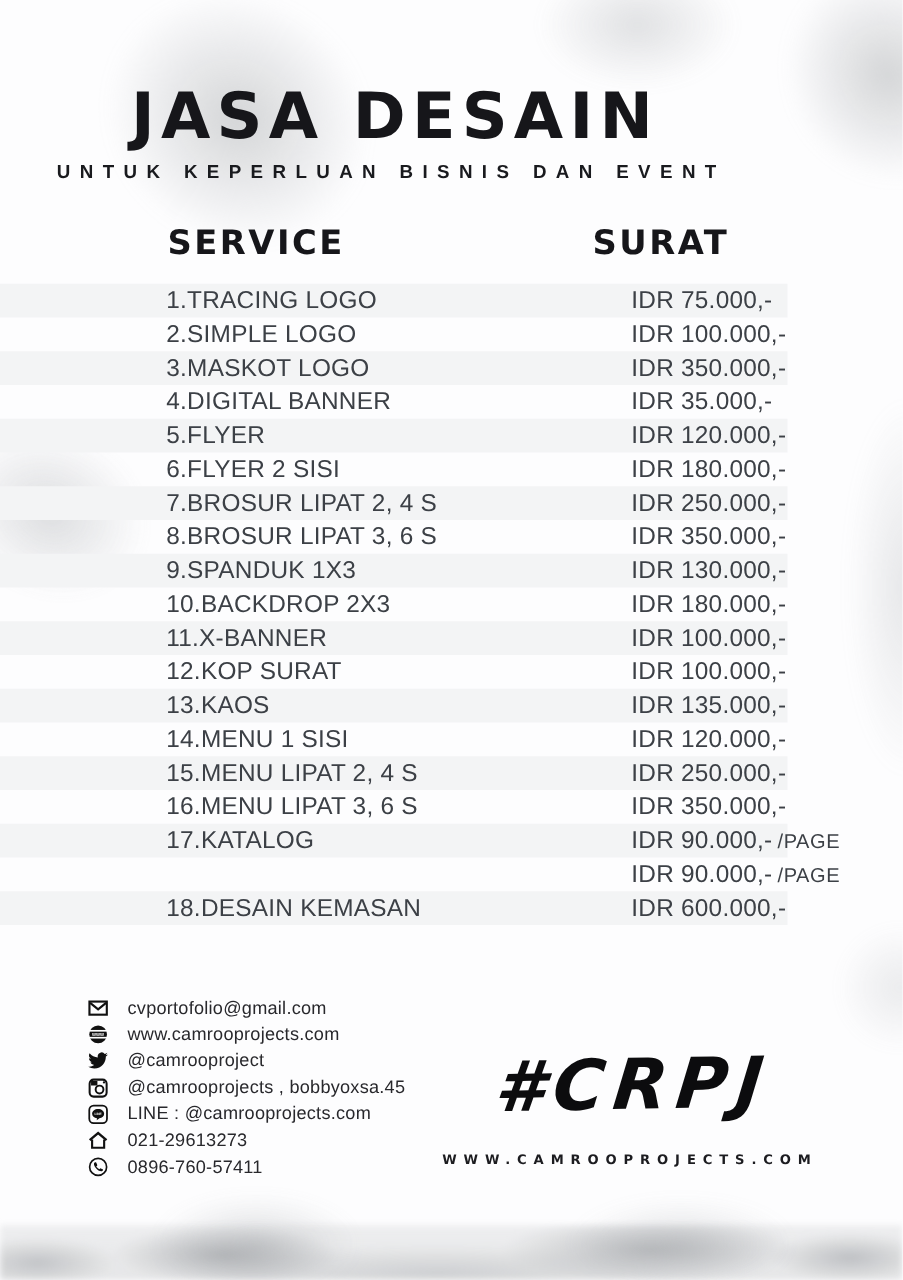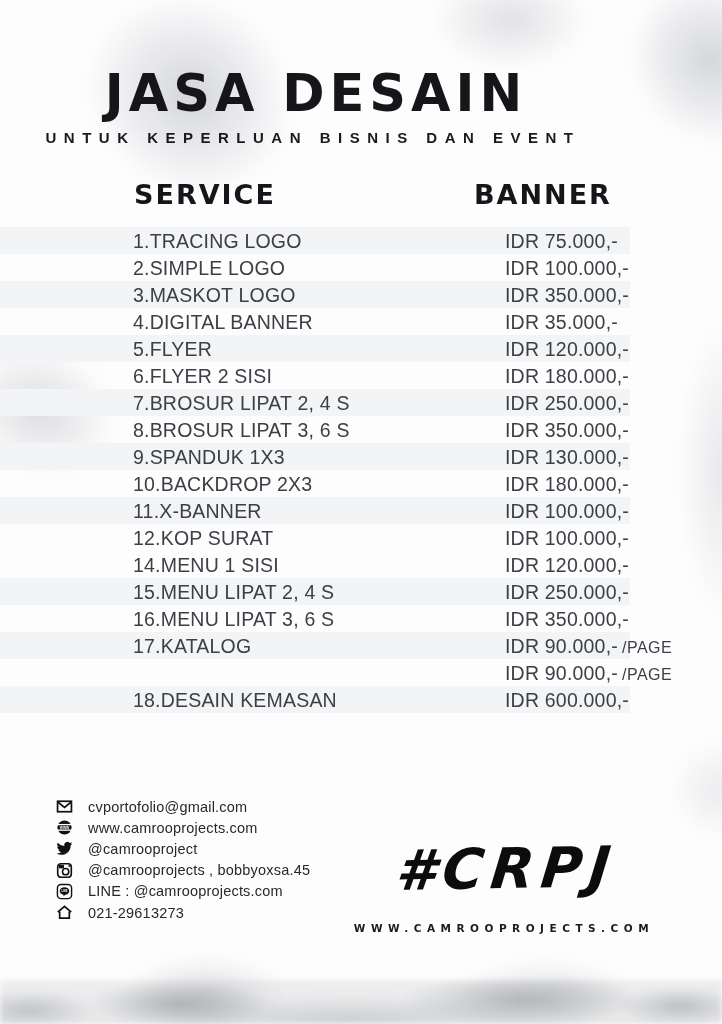--- a/index.html
+++ b/index.html
@@ -43,21 +43,21 @@
   .row{position:relative;height:27px;}
   .row.stripe{background:#f3f4f5;}
   .svc,.price{
     position:absolute;top:50%;transform:translateY(-50%);
     font-size:19.5px;color:#3c4046;letter-spacing:.2px;white-space:nowrap;
   }
   .svc{left:133px;}
   .price{left:470px;margin-left:35px;}
   .suffix{font-size:16px;letter-spacing:.5px;margin-left:4px;}
   
-  .contacts{position:absolute;left:56px;top:796px;}
+  .contacts{position:absolute;left:70px;top:796px;}
   .contact{display:flex;align-items:center;height:21.2px;}
   .cicon{width:17px;height:17px;flex:0 0 17px;margin-right:15px;display:flex;align-items:center;}
   .cicon svg{width:17px;height:17px;display:block;}
   .ctext{font-size:14.5px;color:#28282c;letter-spacing:.2px;white-space:nowrap;}
   
   .hashtag{
     position:absolute;left:352px;top:836px;width:310px;text-align:center;
     font-family:"DejaVu Sans","Liberation Sans",sans-serif;
     font-weight:900;font-style:italic;font-size:56px;letter-spacing:7px;color:#0c0c0e;
     transform:skewX(-7deg) rotate(-1deg);white-space:nowrap;
@@ -77,21 +77,21 @@
 <div class="g" style="left:-70px;top:320px;width:220px;height:180px;transform:rotate(25deg);opacity:.8;"></div>
 <div class="g" style="left:660px;top:260px;width:130px;height:420px;opacity:.55;"></div>
 <div class="g" style="left:650px;top:720px;width:140px;height:140px;opacity:.45;"></div>
 <div class="g" style="left:90px;top:940px;width:230px;height:110px;opacity:.8;"></div>
 <div class="g" style="left:420px;top:945px;width:250px;height:100px;opacity:.7;"></div>
 <div class="bottom-band"></div>
 
 <div class="title">JASA DESAIN</div>
 <div class="subtitle">UNTUK KEPERLUAN BISNIS DAN EVENT</div>
 <div class="colhead service">SERVICE</div>
-<div class="colhead harga">BANNER</div>
+<div class="colhead harga">SURAT</div>
 
 <div class="rows">
     <div class="row stripe">
       <span class="svc">1.TRACING LOGO</span>
       <span class="price"><span>IDR 75.000,-</span></span>
     </div>
     <div class="row">
       <span class="svc">2.SIMPLE LOGO</span>
       <span class="price"><span>IDR 100.000,-</span></span>
     </div>
@@ -127,20 +127,24 @@
       <span class="svc">10.BACKDROP 2X3</span>
       <span class="price"><span>IDR 180.000,-</span></span>
     </div>
     <div class="row stripe">
       <span class="svc">11.X-BANNER</span>
       <span class="price"><span>IDR 100.000,-</span></span>
     </div>
     <div class="row">
       <span class="svc">12.KOP SURAT</span>
       <span class="price"><span>IDR 100.000,-</span></span>
+    </div>
+    <div class="row stripe">
+      <span class="svc">13.KAOS</span>
+      <span class="price"><span>IDR 135.000,-</span></span>
     </div>
     <div class="row">
       <span class="svc">14.MENU 1 SISI</span>
       <span class="price"><span>IDR 120.000,-</span></span>
     </div>
     <div class="row stripe">
       <span class="svc">15.MENU LIPAT 2, 4 S</span>
       <span class="price"><span>IDR 250.000,-</span></span>
     </div>
     <div class="row">
@@ -212,16 +216,25 @@
     </div>
     <div class="contact">
       <span class="cicon">
         <svg viewBox="0 0 24 24">
           <path d="M2.5 11.5L12 3.4l9.5 8.1" fill="none" stroke="#111" stroke-width="2.6"></path>
           <path d="M5.2 10.6V20h13.6v-9.4" fill="none" stroke="#111" stroke-width="2.4"></path>
         </svg>
       </span>
       <span class="ctext">021-29613273</span>
     </div>
+    <div class="contact">
+      <span class="cicon">
+        <svg viewBox="0 0 24 24">
+          <circle cx="12" cy="12" r="9.6" fill="none" stroke="#111" stroke-width="1.9"></circle>
+          <path d="M8.6 6.9c-.6.1-1.3.8-1.3 1.9 0 1.8 1.4 4 3.1 5.6 1.8 1.7 4.1 2.9 5.7 2.5 1-.2 1.5-1 1.5-1.6 0-.3-.2-.5-.5-.7l-2.1-.9c-.3-.1-.6 0-.8.2l-.7.9c-1.1-.5-3.1-2.2-3.6-3.5l.9-.7c.2-.2.3-.5.2-.8l-.9-2.2c-.1-.4-.4-.7-.8-.7h-.7z" fill="#111"></path>
+        </svg>
+      </span>
+      <span class="ctext">0896-760-57411</span>
+    </div>
   </div>
 
 <div class="hashtag">#CRPJ</div>
 <div class="brandsite">WWW.CAMROOPROJECTS.COM</div>
 
 </body></html>

